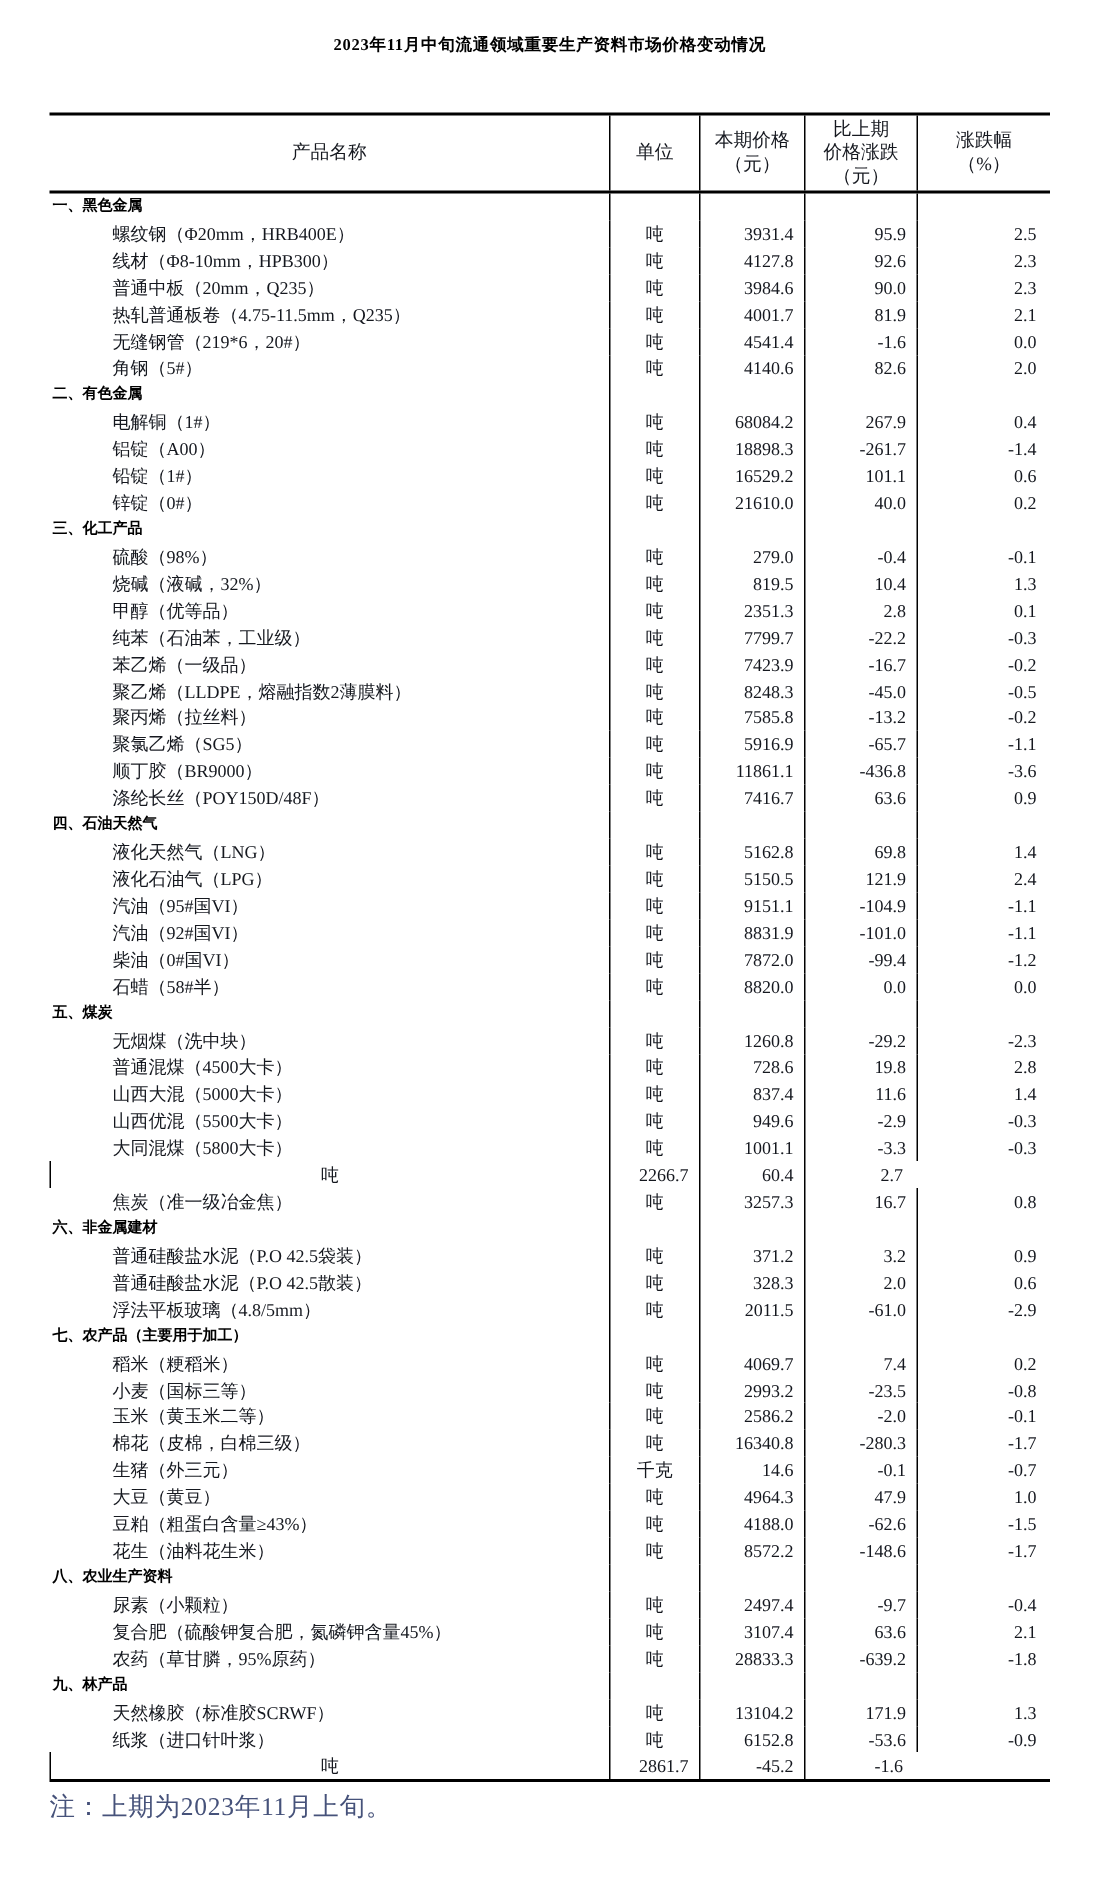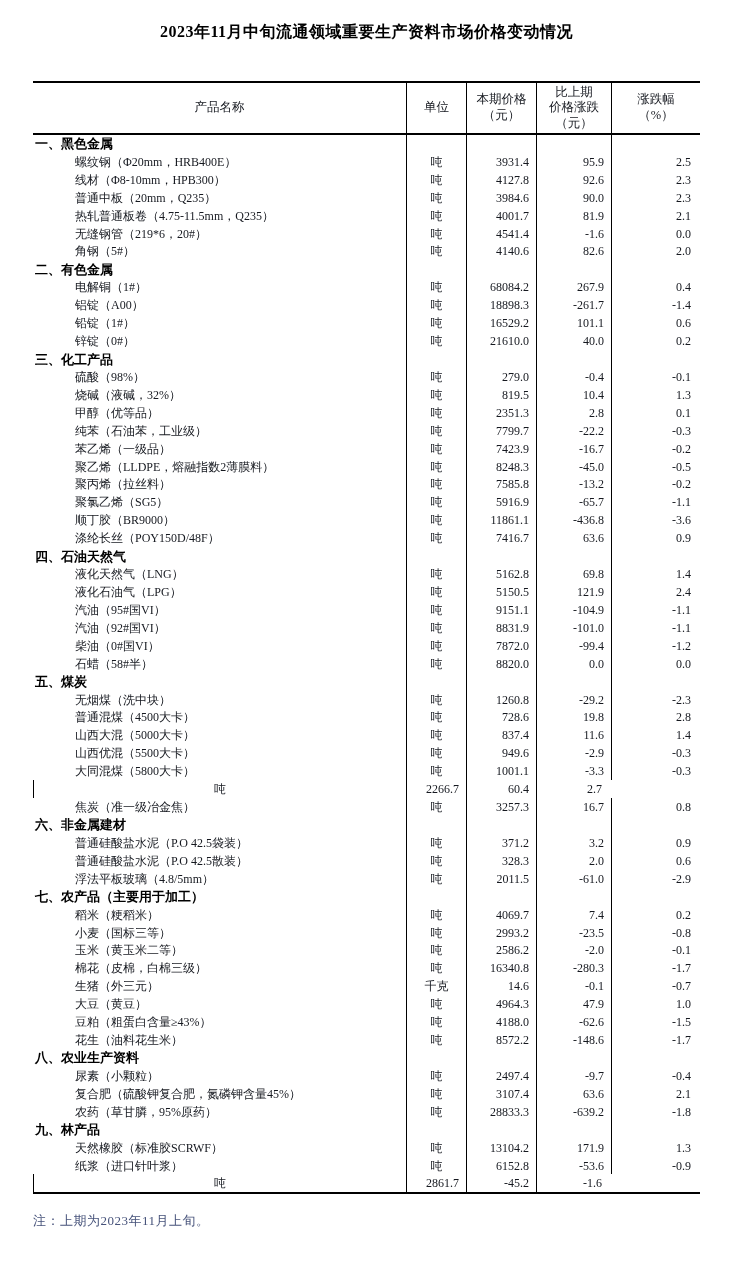--- a/index.html
+++ b/index.html
@@ -9,21 +9,21 @@
     height: 1264px;
     overflow: hidden;
     font-family: "Liberation Serif", "DejaVu Serif", serif;
     color: #15181f;
     position: relative;
   }
   .page { padding: 22px 34px 0 33px; }
 
   .doc-title {
     text-align: center;
-    font-size: 16px;
+    font-size: 11px;
     font-weight: bold;
     color: #000000;
     letter-spacing: 0.5px;
     margin-bottom: 38px;
   }
 
   .price-table {
     width: 667px;
     border-top: 2px solid #000000;
     border-bottom: 2px solid #000000;
@@ -57,30 +57,30 @@
     line-height: 1;
     overflow: hidden;
     white-space: nowrap;
   }
   .col-divider { border-left: 1px solid #000000; }
 
   .c-name { padding-left: 42px; }
   .c-section {
     padding-left: 2px;
     font-weight: bold;
-    font-size: 13px;
+    font-size: 10px;
     color: #000000;
   }
   .c-unit { justify-content: center; }
   .c-num { justify-content: flex-end; padding-right: 7px; }
   .c-pct { justify-content: flex-end; padding-right: 9px; }
 
   .foot-note {
-    margin-top: 18px;
-    font-size: 13px;
+    margin-top: 5px;
+    font-size: 17px;
     color: #46527a;
     letter-spacing: 0.5px;
   }
 </style>
 </head>
 <body>
 
 <div class="page">
 
   <div class="doc-title">2023年11月中旬流通领域重要生产资料市场价格变动情况</div>

